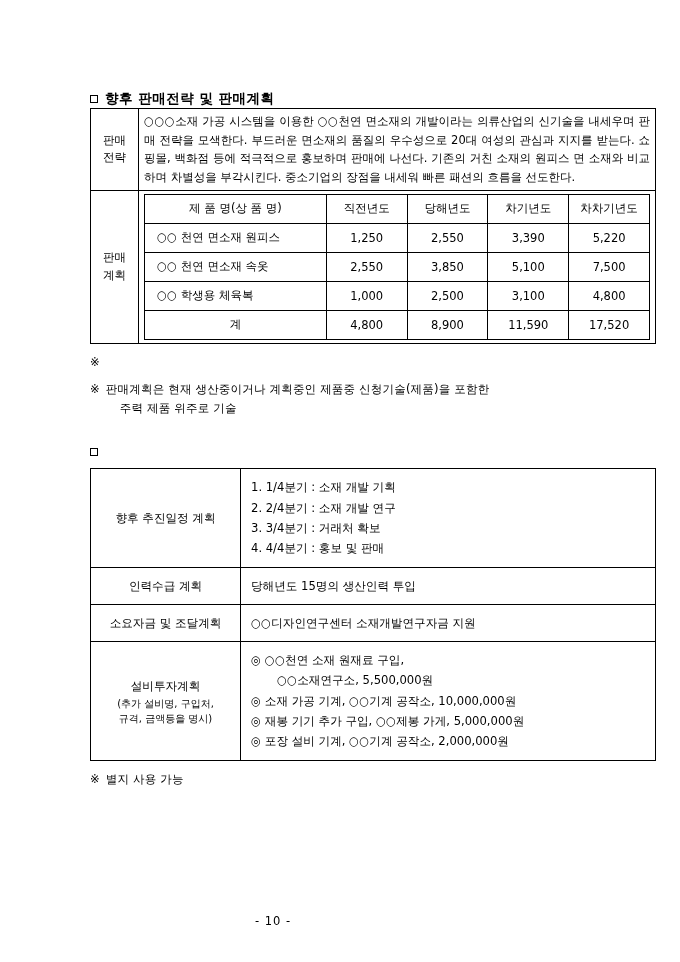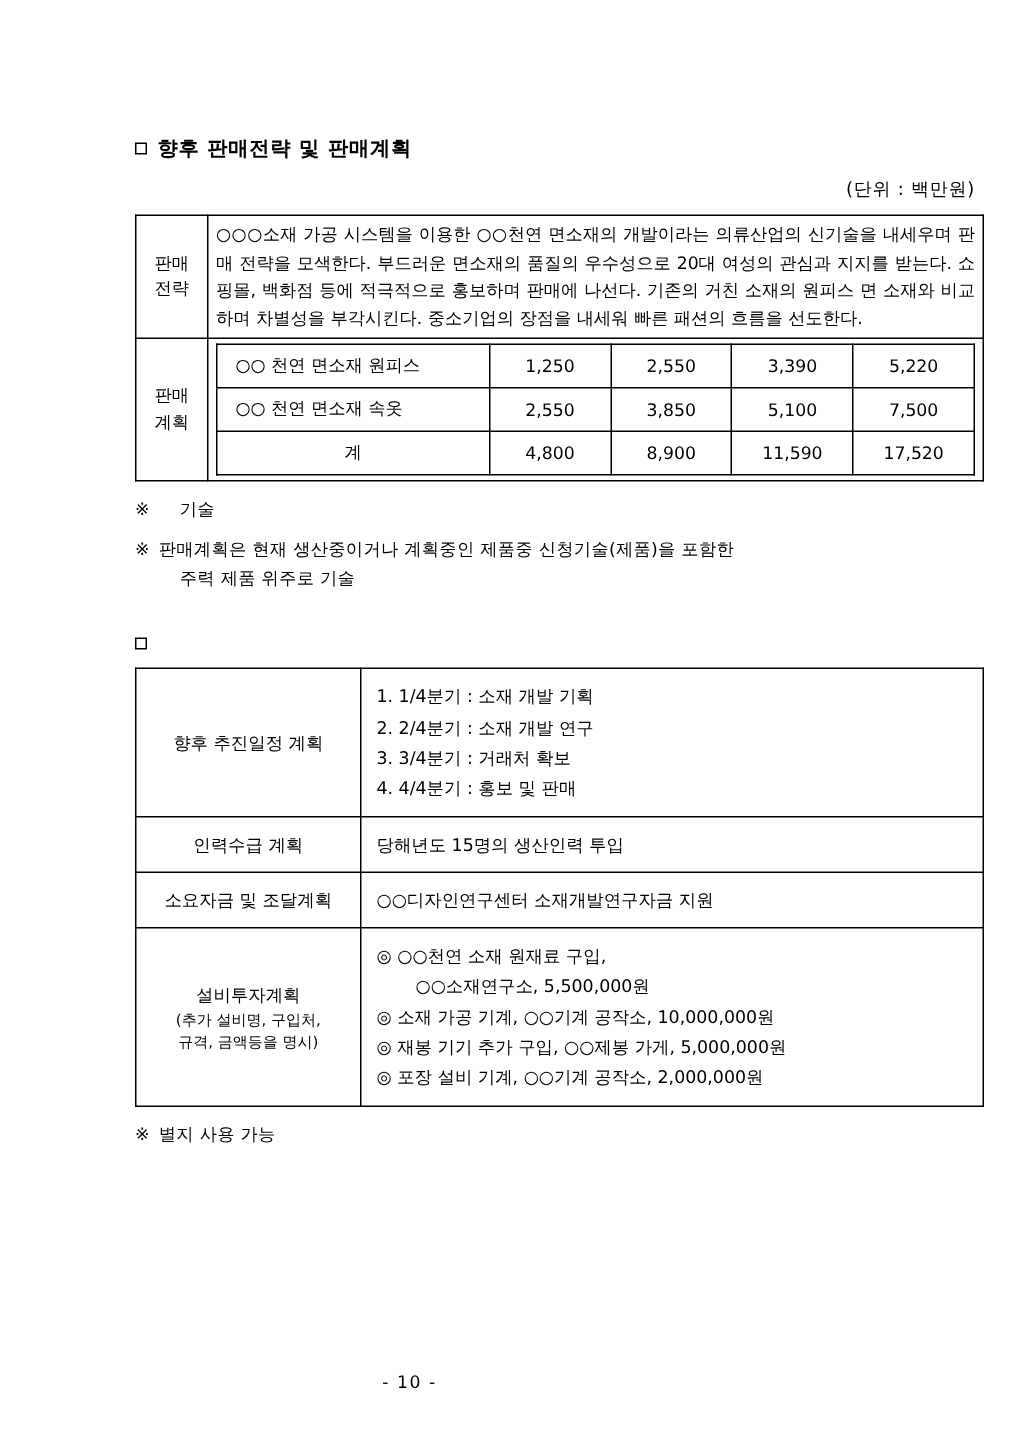--- a/index.html
+++ b/index.html
@@ -141,21 +141,20 @@
 </head>
 <body>
 
 <div class="page">
 
   <div class="section-heading">
     <span class="sq"></span>
     <span>향후 판매전략 및 판매계획</span>
   </div>
 
-  <div class="unit-line">(단위 : 백만원)</div>
 
   <table class="doc">
     <colgroup>
       <col style="width:48px">
       <col>
     </colgroup>
     <tbody>
       <tr>
         <td class="lbl">
           <div>판매</div>
@@ -172,51 +171,64 @@
           <table class="inner">
             <colgroup>
               <col style="width:36%">
               <col style="width:16%">
               <col style="width:16%">
               <col style="width:16%">
               <col style="width:16%">
             </colgroup>
             <tbody>
               <tr>
+                <td class="c">제 품 명(상 품 명)</td>
+                <td class="c">직전년도</td>
+                <td class="c">당해년도</td>
+                <td class="c">차기년도</td>
+                <td class="c">차차기년도</td>
+              </tr>
+              <tr>
                 <td class="l">○○ 천연 면소재 원피스</td>
                 <td class="c">1,250</td>
                 <td class="c">2,550</td>
                 <td class="c">3,390</td>
                 <td class="c">5,220</td>
               </tr>
               <tr>
                 <td class="l">○○ 천연 면소재 속옷</td>
                 <td class="c">2,550</td>
                 <td class="c">3,850</td>
                 <td class="c">5,100</td>
                 <td class="c">7,500</td>
               </tr>
               <tr>
+                <td class="l">○○ 학생용 체육복</td>
+                <td class="c">1,000</td>
+                <td class="c">2,500</td>
+                <td class="c">3,100</td>
+                <td class="c">4,800</td>
+              </tr>
+              <tr>
                 <td class="c">계</td>
                 <td class="c">4,800</td>
                 <td class="c">8,900</td>
                 <td class="c">11,590</td>
                 <td class="c">17,520</td>
               </tr>
             </tbody>
           </table>
         </td>
       </tr>
     </tbody>
   </table>
 
   <div class="note">
     <span class="mark">※</span>
     <span class="body">
-      <span class="ind">기술</span>
     </span>
   </div>
 
   <div class="note">
     <span class="mark">※</span>
     <span class="body">
       <span>판매계획은 현재 생산중이거나 계획중인 제품중 신청기술(제품)을 포함한</span>
       <span class="ind">주력 제품 위주로 기술</span>
     </span>
   </div>

